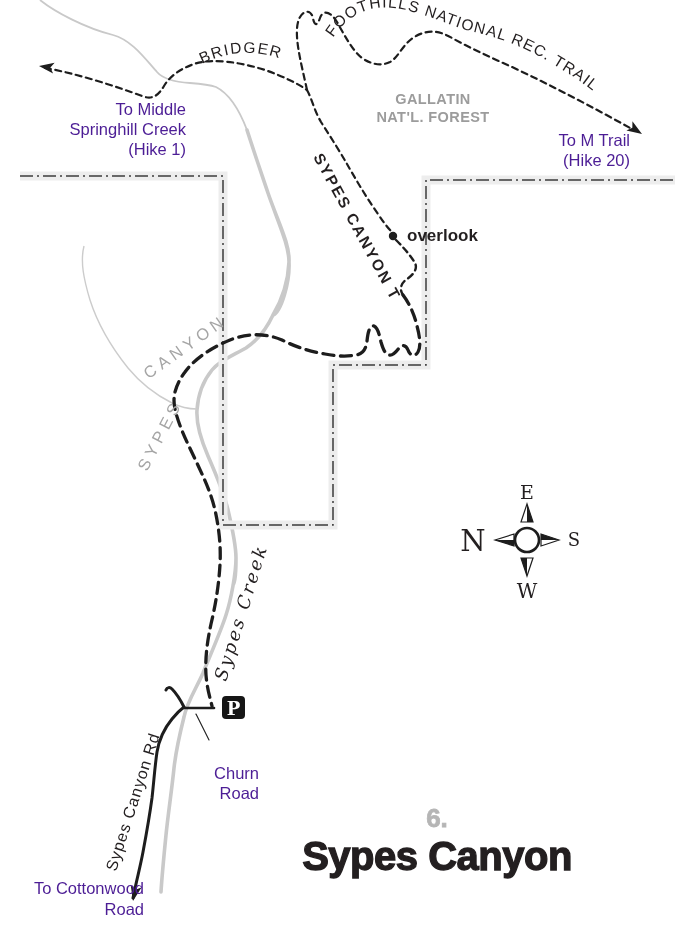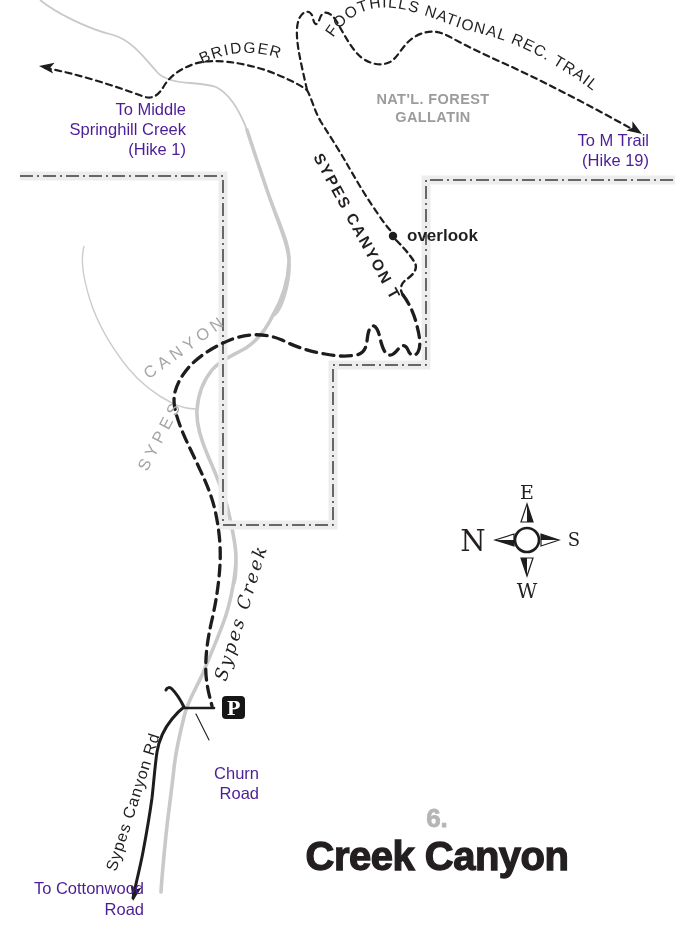--- a/index.html
+++ b/index.html
@@ -122,40 +122,40 @@
     </text>
   </g>
 </svg>
 
   <div class="overlay lbl-block" style="left:8px;top:99px;width:178px;">
     <div>To Middle</div>
     <div>Springhill Creek</div>
     <div>(Hike 1)</div>
   </div>
 
-  <div class="overlay lbl-block" style="left:527px;top:130px;width:122px;">
+  <div class="overlay lbl-block" style="left:508px;top:130px;width:122px;">
     <div>To M Trail</div>
-    <div>(Hike 19)</div>
+    <div>(Hike 20)</div>
   </div>
 
   <div class="overlay forest-block" style="left:356px;top:91px;width:154px;">
+    <div>GALLATIN</div>
     <div>NAT'L. FOREST</div>
-    <div>GALLATIN</div>
   </div>
 
   <div class="overlay overlook-lbl" style="left:407px;top:226px;">overlook</div>
 
   <div class="overlay lbl-block" style="left:177px;top:764px;width:82px;line-height:19.5px;">
     <div>Churn</div>
     <div>Road</div>
   </div>
 
   <div class="overlay lbl-block" style="left:4px;top:878px;width:140px;line-height:21px;">
     <div>To Cottonwood</div>
     <div>Road</div>
   </div>
 
   <div class="overlay title-block" style="left:237px;top:803px;width:400px;">
     <div class="title-number">6.</div>
-    <div class="title-line">Creek Canyon</div>
+    <div class="title-line">Sypes Canyon</div>
   </div>
 
 </div>
 
 </body></html>

